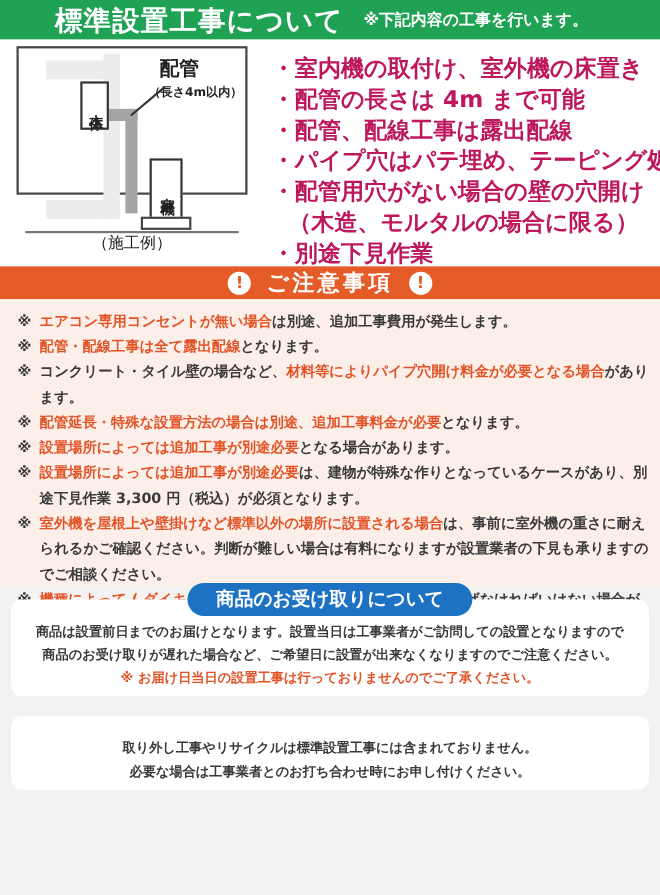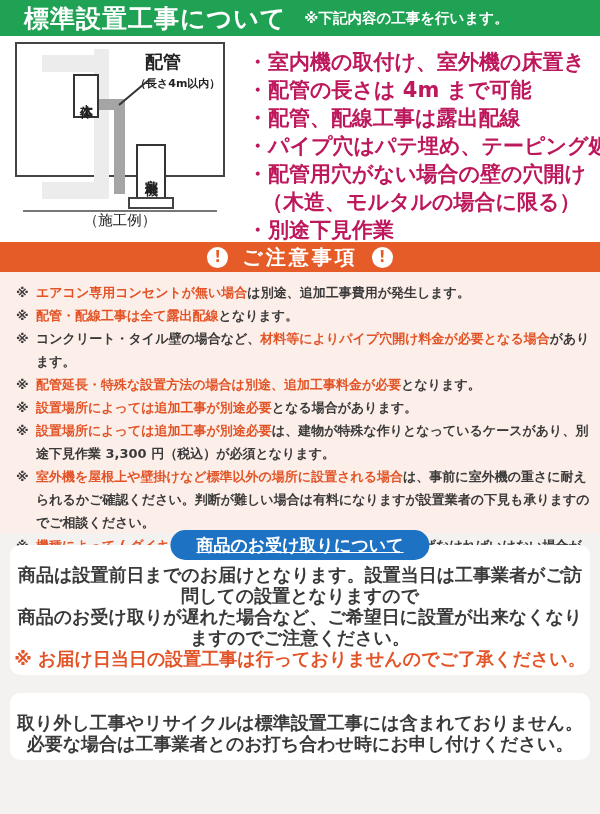--- a/index.html
+++ b/index.html
@@ -1,20 +1,20 @@
 <!DOCTYPE html>
 <html><head>
 <meta charset="utf-8">
 <style>
   * { margin:0; padding:0; box-sizing:border-box; }
   body { font-family:"DejaVu Sans", sans-serif; background:#fff; }
   .page { width:600px; height:814px; overflow:hidden; background:#fff; }
 
   
-  .hdr { height:36px; background:#1fa254; display:flex; align-items:center; padding-left:24px; gap:18px; }
+  .hdr { height:36px; background:#1fa254; display:flex; align-items:center; padding-left:50px; gap:18px; }
   .hdr-title { color:#fff; font-size:25px; font-weight:bold; letter-spacing:1px; }
   .hdr-sub { color:#fff; font-size:14.5px; font-weight:bold; }
 
   
   .top { height:206px; background:#fff; position:relative; }
   .diag { position:absolute; left:15px; top:6px; width:210px; height:135px; border:2px solid #444; background:#fff; }
   .diag > div { position:absolute; }
   .wall { background:#ececec; }
   .wall-top { left:25px; top:11px; width:66px; height:17px; }
   .wall-vert { left:77px; top:5px; width:15px; height:150px; }
@@ -47,23 +47,23 @@
   .note { display:flex; font-size:13px; font-weight:bold; line-height:23px; color:#3a3a3a; }
   .note .mk { width:20px; flex-shrink:0; }
   .note .bd { flex:1; }
   .em { color:#e25427; }
 
   
   .cards { height:281px; background:#f4f2f1; padding-top:12px; }
   .card { position:relative; background:#fff; border-radius:10px; margin:0 10px; text-align:center; }
   .card + .card { margin-top:18px; }
   .pill { position:absolute; top:-15px; left:50%; transform:translateX(-50%); height:30px; line-height:30px; border-radius:15px; padding:0 26px; color:#fff; font-size:17px; font-weight:bold; white-space:nowrap; z-index:5; }
-  .pill-blue { background:#1d72c3;text-decoration:underline; }
+  .pill-blue { background:#1d72c3; }
   .pill-orange { background:#e9712c; }
-  .card-body { padding:19px 2px 6px; font-size:18px; font-weight:bold; color:#3a3a3a; line-height:21px; }
+  .card-body { padding:19px 2px 6px; font-size:12px; font-weight:bold; color:#3a3a3a; line-height:21px; }
   .card-body .red-line { color:#e25427; }
 </style>
 </head>
 <body>
 
 <div class="page">
 
   <div class="hdr">
     <span class="hdr-title">標準設置工事について</span>
     <span class="hdr-sub">※下記内容の工事を行います。</span>

